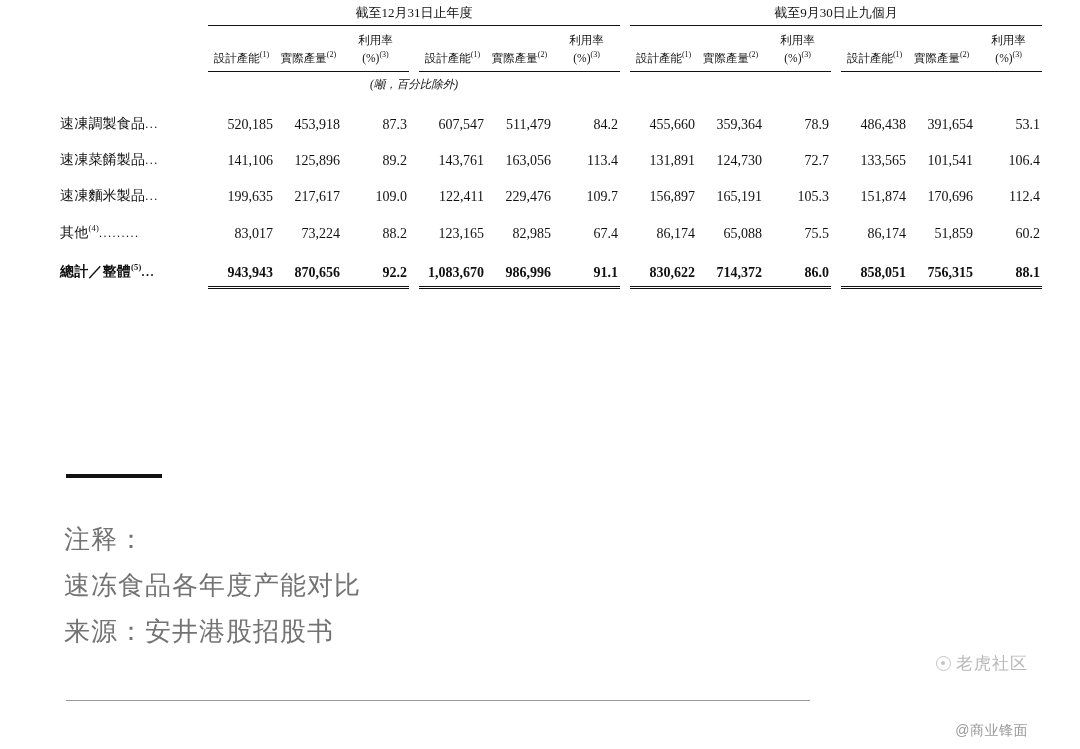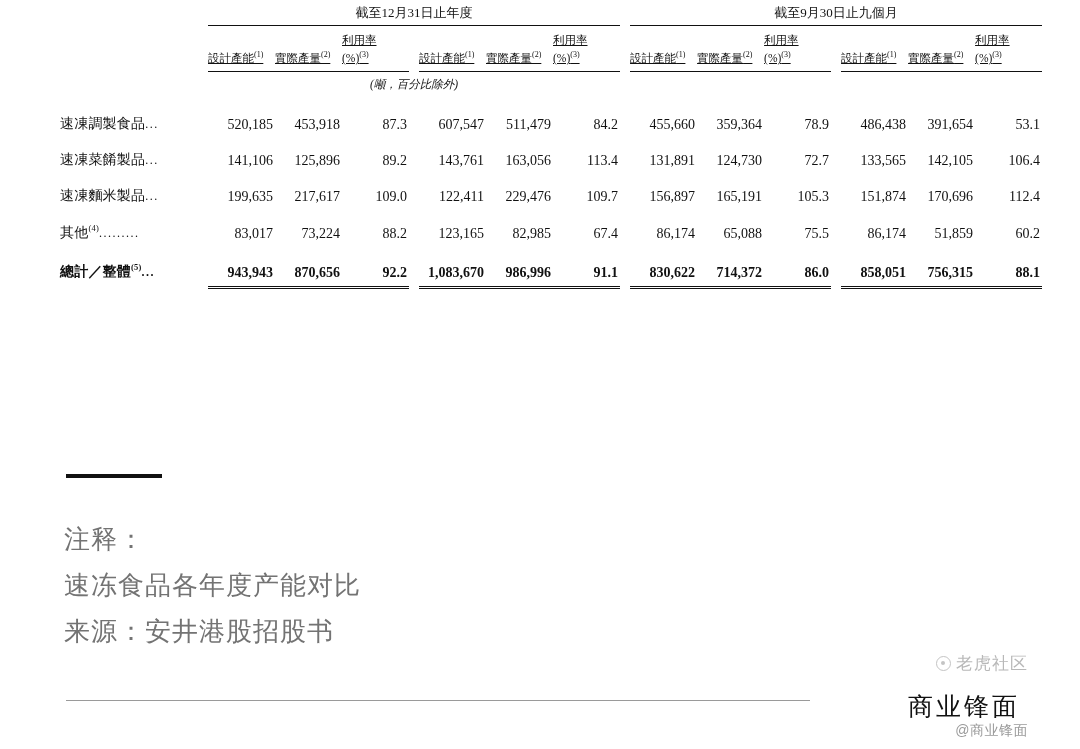--- a/index.html
+++ b/index.html
@@ -56,27 +56,27 @@
   }
   .yr {
     text-align: center;
     font-size: 12px;
     font-weight: bold;
     padding-top: 5px !important;
     padding-bottom: 3px !important;
     border-bottom: 1px solid #111;
   }
   .colh {
+    text-align: center;
     font-size: 11.5px;
     font-weight: bold;
     line-height: 1.5;
     padding-top: 6px !important;
     padding-bottom: 4px !important;
     border-bottom: 1px solid #111;
-    text-decoration: underline;
   }
   .colh sup { font-size: 8px; font-weight: normal; vertical-align: super; }
   .unit-row td {
     text-align: center;
     font-style: italic;
     font-size: 11.5px;
     padding-top: 5px !important;
     padding-bottom: 14px !important;
   }
   .rowlabel {
@@ -279,21 +279,21 @@
           <td></td>
           <td class="num">143,761</td>
           <td class="num">163,056</td>
           <td class="num">113.4</td>
           <td></td>
           <td class="num">131,891</td>
           <td class="num">124,730</td>
           <td class="num">72.7</td>
           <td></td>
           <td class="num">133,565</td>
-          <td class="num">142,105</td>
+          <td class="num">101,541</td>
           <td class="num">106.4</td>
         </tr>
 
         <tr>
           <td class="rowlabel"><span>速凍麵米製品</span><span class="dots">...</span></td>
           <td class="num">199,635</td>
           <td class="num">217,617</td>
           <td class="num">109.0</td>
           <td></td>
           <td class="num">122,411</td>
@@ -358,17 +358,16 @@
     <div class="line">来源：安井港股招股书</div>
   </div>
 
   <div class="rule-long"></div>
 
   <div class="wm-top">
     <span class="ring"></span>
     <span>老虎社区</span>
   </div>
 
-  <div class="footer-brand">商业锋面</div>
 
   <div class="wm-bottom">@商业锋面</div>
 
 </div>
 
 </body></html>

